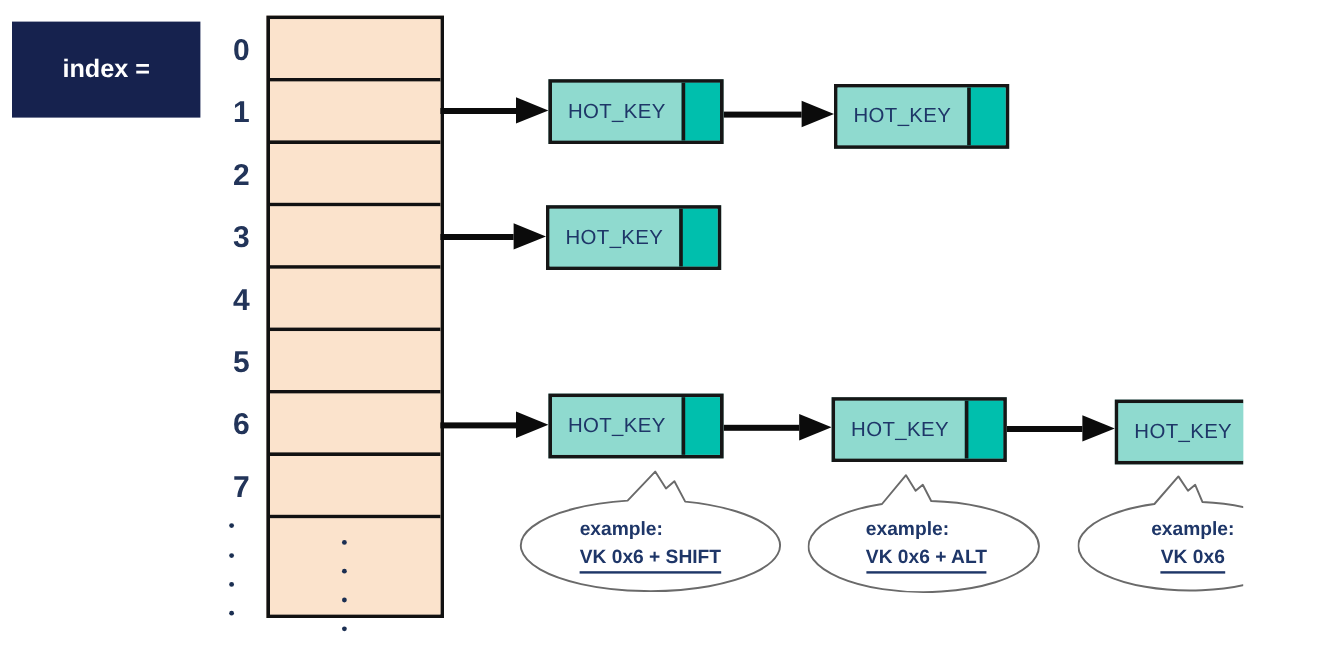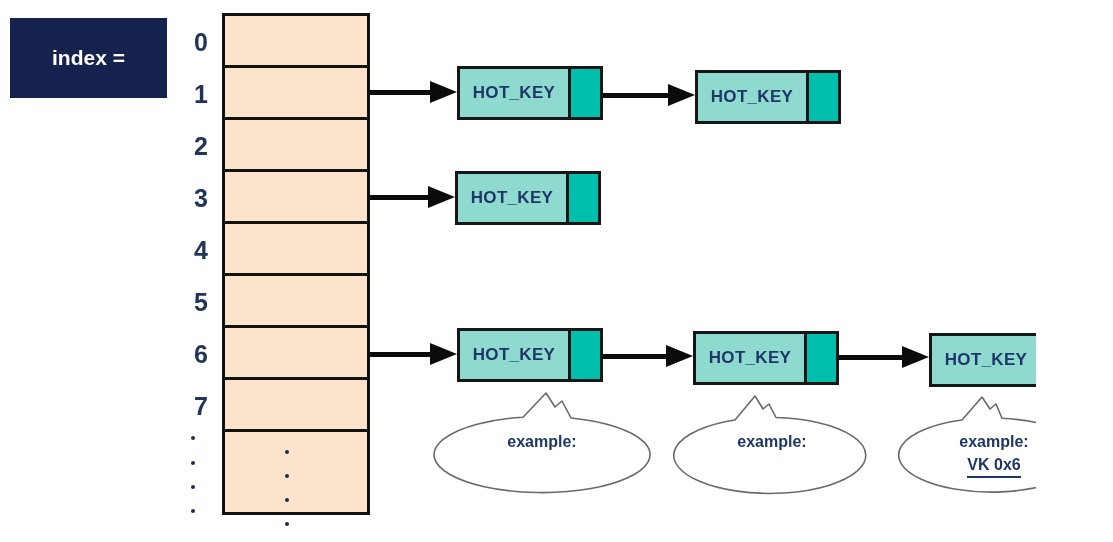--- a/index.html
+++ b/index.html
@@ -91,21 +91,21 @@
     display: flex;
     background: #8fdacf;
   }
   .node .body {
     flex: 1;
     background: #8fdacf;
     display: flex;
     align-items: center;
     justify-content: center;
     font-size: 17px;
-    font-weight: bold;
+    font-weight: normal;
     letter-spacing: 0.3px;
     color: #1e3668;
   }
   .node .tail {
     width: 32px;
     background: #00bfad;
     border-left: 3px solid #161616;
   }
 
   
@@ -220,31 +220,33 @@
     <div class="tail"></div>
   </div>
 
   <div class="callout" style="left:431px; top:390px; width:222px; height:104px">
     <svg width="222" height="104" viewBox="0 0 222 104">
       <path d="M 92 27.2 L 115 3 L 124 17 L 131 11 L 140 28 A 108 38 0 1 1 92 27.2 Z" fill="#ffffff" stroke="#6a6a6a" stroke-width="1.6" stroke-linejoin="round"></path>
     </svg>
     <div class="callout-text">
       <div class="block">
         <div>example:</div>
+        <span class="value">VK 0x6 + SHIFT</span>
       </div>
     </div>
   </div>
 
   <div class="callout" style="left:673px; top:393px; width:198px; height:102px">
     <svg width="198" height="102" viewBox="0 0 198 102">
       <path d="M 62 27 L 82 3 L 90 16 L 96 11 L 103 24.5 A 96 38 0 1 1 62 27 Z" fill="#ffffff" stroke="#6a6a6a" stroke-width="1.6" stroke-linejoin="round"></path>
     </svg>
     <div class="callout-text" style="top:37px">
       <div class="block">
         <div>example:</div>
+        <span class="value">VK 0x6 + ALT</span>
       </div>
     </div>
   </div>
 
   <div class="callout" style="left:898px; top:394px; width:192px; height:100px">
     <svg width="192" height="100" viewBox="0 0 192 100">
       <path d="M 64 26 L 84 3 L 92 15 L 98 10 L 104 24.3 A 93 37 0 1 1 64 26 Z" fill="#ffffff" stroke="#6a6a6a" stroke-width="1.6" stroke-linejoin="round"></path>
     </svg>
     <div class="callout-text" style="top:36px">
       <div class="block" style="text-align:center">

